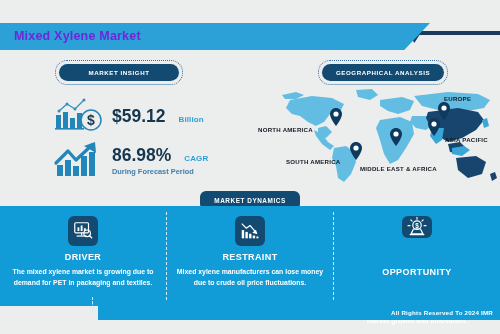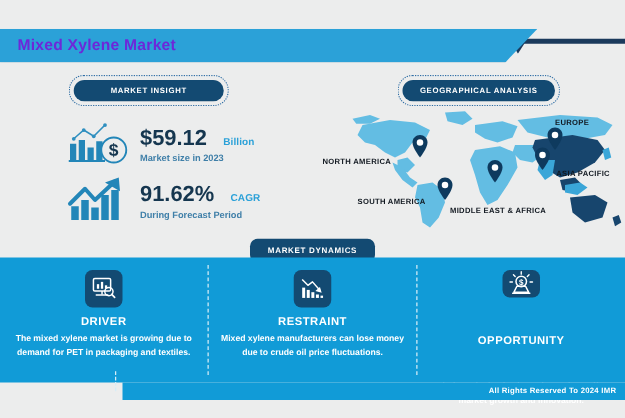--- a/index.html
+++ b/index.html
@@ -268,41 +268,40 @@
         <rect x="2" y="32" width="29" height="1.6" fill="#2386b8"></rect>
 
         <circle cx="38" cy="24" r="10" fill="#eceded" stroke="#2386b8" stroke-width="1.5"></circle>
         <text x="38" y="29" text-anchor="middle" font-family="Liberation Sans, sans-serif" font-size="14" font-weight="bold" fill="#15364f">$</text>
       </svg>
     </div>
     <div class="stat-text">
       <div class="stat-value">
         <span>$59.12</span><span class="stat-unit">Billion</span>
       </div>
-      <div class="stat-sub">Market size in 2023</div>
     </div>
   </div>
 
   <div id="stat-cagr" class="stat-row">
     <div class="stat-icon">
       <svg width="52" height="40" viewBox="0 0 52 40">
 
         <rect x="4" y="24" width="6" height="11" fill="#2386b8"></rect>
         <rect x="12" y="19" width="6" height="16" fill="#2386b8"></rect>
         <rect x="20" y="25" width="6" height="10" fill="#2386b8"></rect>
         <rect x="28" y="15" width="6" height="20" fill="#2386b8"></rect>
         <rect x="36" y="11" width="6" height="24" fill="#2386b8"></rect>
 
         <polyline points="3,22 15,10 23,19 39,4" fill="none" stroke="#2386b8" stroke-width="3.2" stroke-linejoin="round" stroke-linecap="round"></polyline>
         <polygon points="42,1 43,12 31,5" fill="#2386b8"></polygon>
       </svg>
     </div>
     <div class="stat-text">
       <div class="stat-value">
-        <span>91.62%</span><span class="stat-unit">CAGR</span>
+        <span>86.98%</span><span class="stat-unit">CAGR</span>
       </div>
       <div class="stat-sub">During Forecast Period</div>
     </div>
   </div>
 
   <div id="pill-geo-wrap" class="pill-wrap">
     <div class="pill">GEOGRAPHICAL ANALYSIS</div>
   </div>
 
   <div id="map-area">

